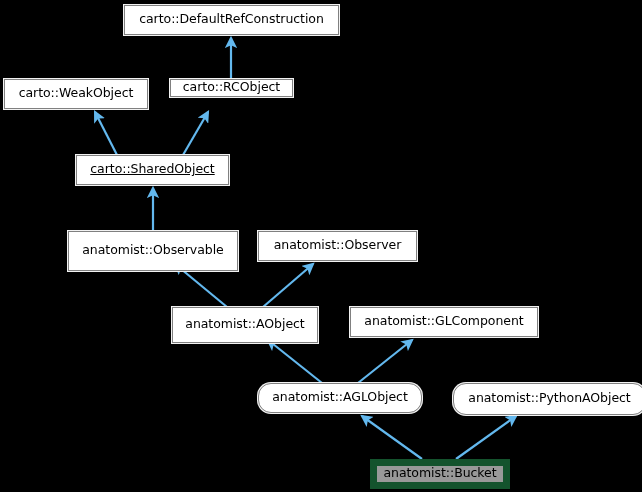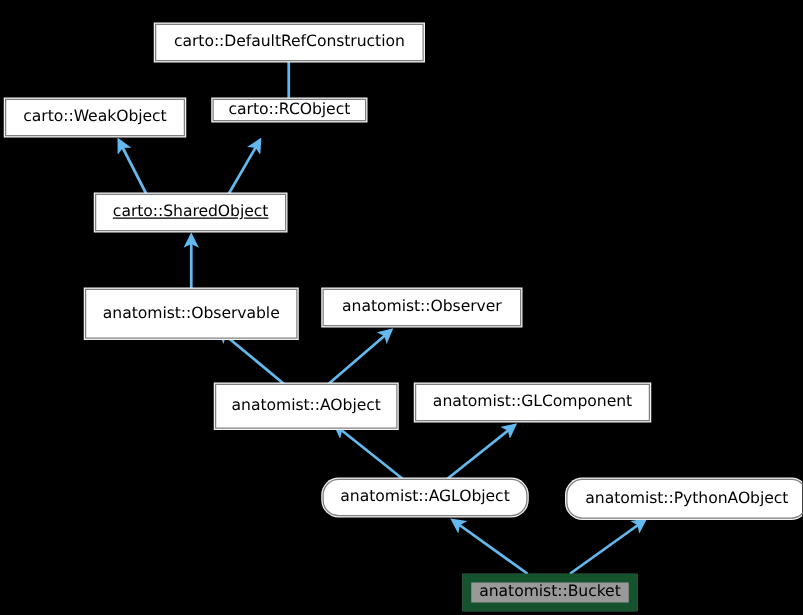--- a/index.html
+++ b/index.html
@@ -66,42 +66,42 @@
         <line x1="153" y1="231" x2="153" y2="188" stroke="#63b8ee" stroke-width="2.2" marker-end="url(#arrowhead)"></line>
         <line x1="227" y1="307" x2="175" y2="264" stroke="#63b8ee" stroke-width="2.2" marker-end="url(#arrowhead)"></line>
         <line x1="263" y1="307" x2="313" y2="264" stroke="#63b8ee" stroke-width="2.2" marker-end="url(#arrowhead)"></line>
         <line x1="322" y1="383" x2="268" y2="340" stroke="#63b8ee" stroke-width="2.2" marker-end="url(#arrowhead)"></line>
         <line x1="358" y1="383" x2="412" y2="340" stroke="#63b8ee" stroke-width="2.2" marker-end="url(#arrowhead)"></line>
         <line x1="422" y1="459" x2="362" y2="416" stroke="#63b8ee" stroke-width="2.2" marker-end="url(#arrowhead)"></line>
         <line x1="456" y1="459" x2="516" y2="416" stroke="#63b8ee" stroke-width="2.2" marker-end="url(#arrowhead)"></line>
       </g>
   </svg>
   <div id="nodes">
-      <div class="node" style="left: 124px; top: 5px; width: 215px; height: 30px; margin-top: 14px;">
+      <div class="node" style="left: 124px; top: 5px; width: 215px; height: 30px;">
         <span class="node-label">carto::DefaultRefConstruction</span>
       </div>
       <div class="node" style="left: 4px; top: 79px; width: 144px; height: 30px;">
         <span class="node-label">carto::WeakObject</span>
       </div>
       <div class="node" style="left: 170px; top: 79px; width: 123px; height: 18px;">
         <span class="node-label">carto::RCObject</span>
       </div>
       <div class="node" style="left: 76px; top: 155px; width: 153px; height: 30px; text-decoration: underline;">
         <span class="node-label">carto::SharedObject</span>
       </div>
       <div class="node" style="left: 68px; top: 231px; width: 170px; height: 40px;">
         <span class="node-label">anatomist::Observable</span>
       </div>
       <div class="node" style="left: 258px; top: 231px; width: 159px; height: 30px;">
         <span class="node-label">anatomist::Observer</span>
       </div>
       <div class="node" style="left: 172px; top: 307px; width: 146px; height: 36px;">
         <span class="node-label">anatomist::AObject</span>
       </div>
-      <div class="node" style="left: 332px; top: 307px; width: 188px; height: 30px;">
+      <div class="node" style="left: 350px; top: 307px; width: 188px; height: 30px;">
         <span class="node-label">anatomist::GLComponent</span>
       </div>
       <div class="node" style="left: 258px; top: 383px; width: 164px; height: 30px; border-radius: 13px;">
         <span class="node-label">anatomist::AGLObject</span>
       </div>
       <div class="node" style="left: 453px; top: 383px; width: 193px; height: 32px; border-radius: 13px;">
         <span class="node-label">anatomist::PythonAObject</span>
       </div>
       <div class="node highlight" style="left: 370px; top: 459px; width: 140px; height: 30px;">
         <span class="node-label">anatomist::Bucket</span>

